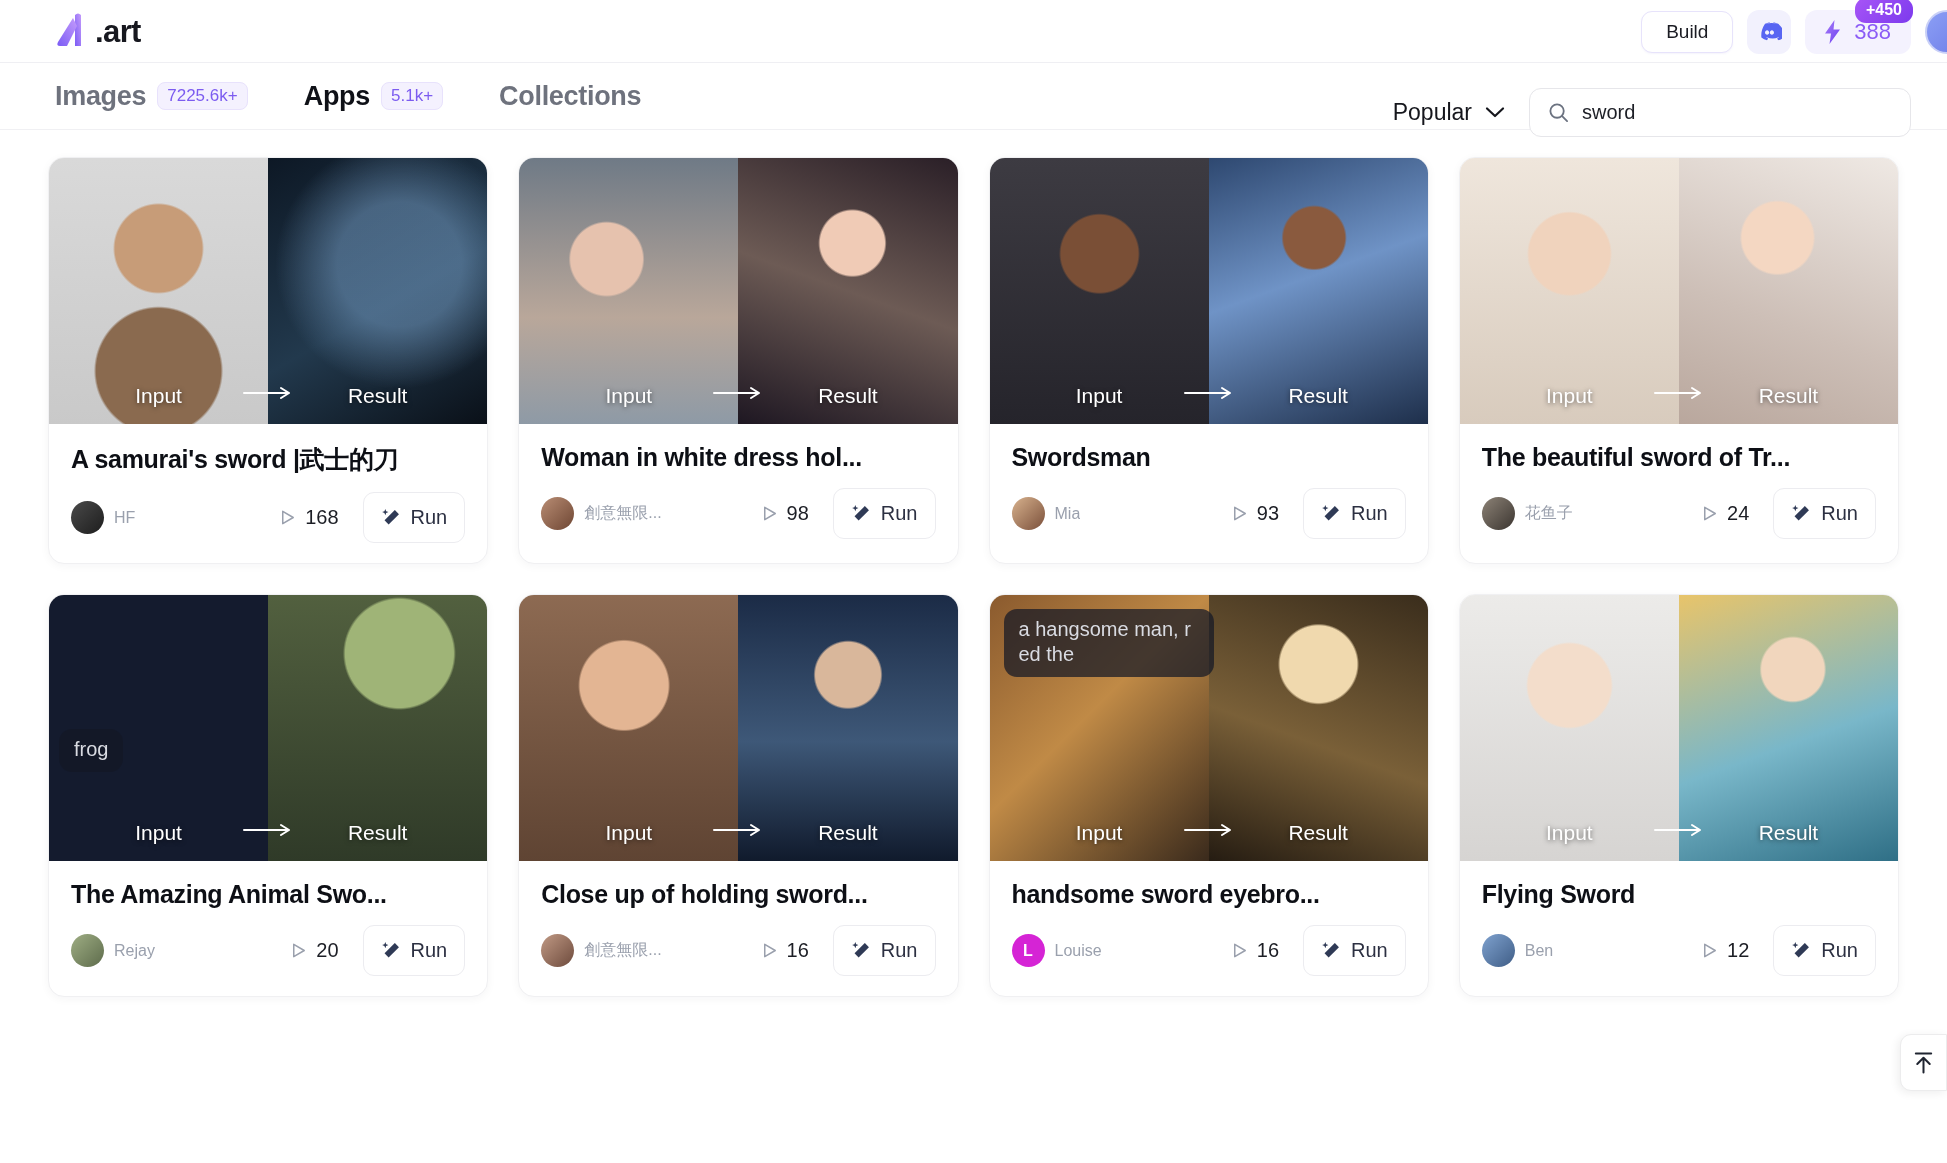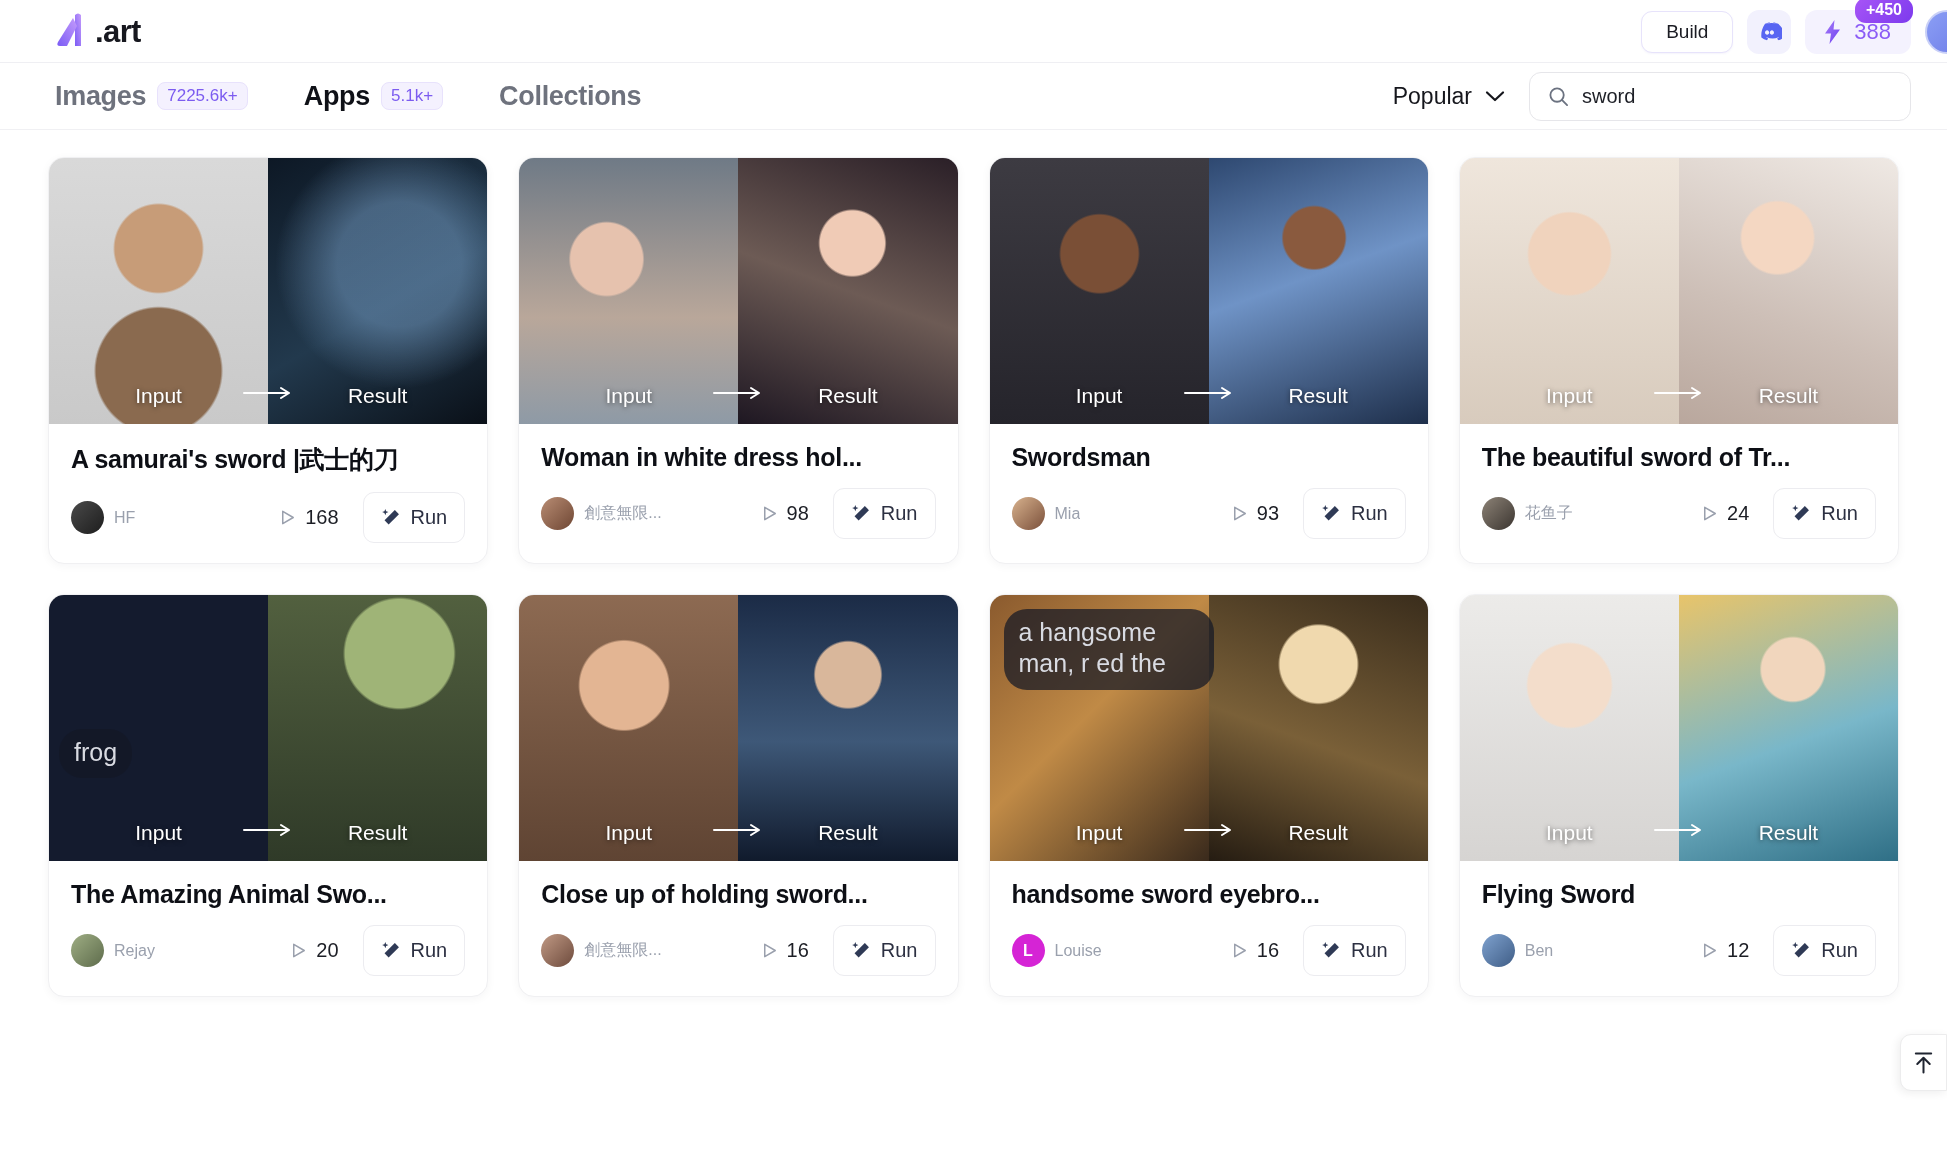--- a/index.html
+++ b/index.html
@@ -78,21 +78,21 @@
     margin-right: 56px; cursor: pointer;
   }
   .nav-label { font-size: 27px; font-weight: 600; color: #6e727d; letter-spacing: -0.3px; }
   .nav-item.active .nav-label { color: #0f1117; font-weight: 700; }
   .nav-count {
     font-size: 17px; font-weight: 500; color: #7c5cf0;
     background: #f4f1fe; border: 1px solid #e8e2fc;
     border-radius: 8px; padding: 4px 9px 5px; line-height: 1;
   }
   .nav-right {
-    position: absolute; right: 36px; top: 0; height: 67px;
+    position: absolute; right: 36px; top: 16px; height: 67px;
     display: flex; align-items: center; gap: 24px;
   }
   .sortsel {
     display: flex; align-items: center; gap: 13px; cursor: pointer;
   }
   .sortsel-label { font-size: 23px; color: #15161c; }
   .search-box {
     width: 382px; height: 49px;
     border: 1.5px solid #e6e6ea; border-radius: 12px;
     display: flex; align-items: center; gap: 13px;
@@ -135,23 +135,23 @@
   .lbl.input { left: 0; }
   .lbl.result { right: 0; }
   .arrow {
     position: absolute; bottom: 24px; left: 50%;
     transform: translateX(-50%);
   }
   .prompt-chip {
     position: absolute;
     background: rgba(20,24,38,.72);
     color: #d9dbe2;
-    border-radius: 23px;
+    border-radius: 13px;
     padding: 8px 15px 10px;
-    font-size: 25px;
+    font-size: 20px;
     line-height: 1.25;
     max-width: 210px;
   }
   .card-body { padding: 19px 22px 20px; }
   .card-title {
     font-size: 25px; font-weight: 700; color: #0d0f15;
     letter-spacing: -0.3px;
     white-space: nowrap; overflow: hidden; text-overflow: ellipsis;
     margin-bottom: 16px;
   }

